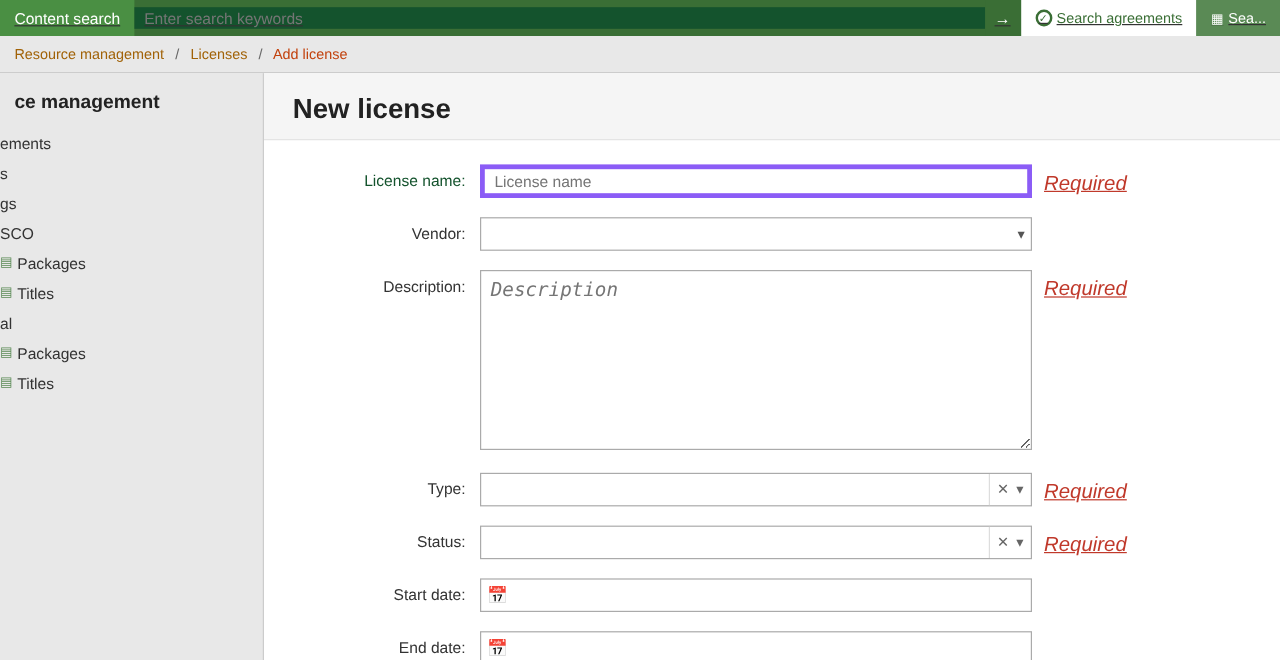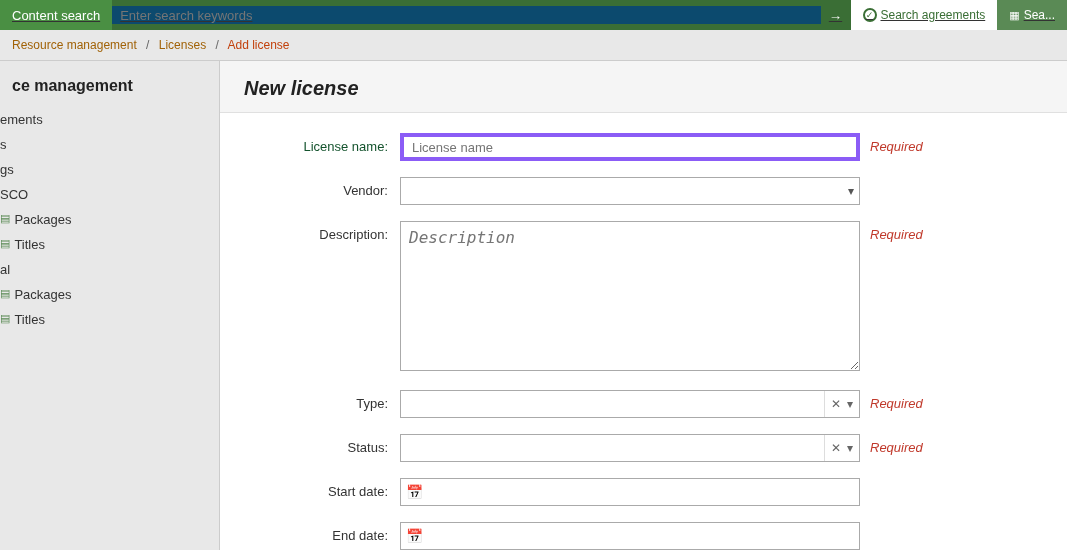--- a/index.html
+++ b/index.html
@@ -26,21 +26,21 @@
       border: none;
       padding: 0 12px;
       height: 30px;
       font-size: 13px;
       cursor: pointer;
       white-space: nowrap;
     }
     .search-input-area {
       flex: 1;
       height: 18px;
-      background: #0c4a6e;
+      background: #14532d;
       border: none;
       padding: 0 8px;
       font-size: 13px;
       color: #999;
     }
     .search-go-btn {
       background: #3a6e35;
       border: none;
       width: 30px;
       height: 30px;
@@ -136,27 +136,26 @@
       font-size: 11px;
     }
 
     
     .content {
       flex: 1;
       background: #f5f5f5;
       padding: 0;
     }
     .page-title {
-      font-size: 20px;
+      font-size: 23px;
       font-weight: bold;
       padding: 16px 24px 12px;
       color: #222;
       background: #f5f5f5;
       border-bottom: 1px solid #e0e0e0;
-      font-style: italic;
     }
 
     
     .form-container {
       padding: 20px 40px;
       background: white;
       margin: 0;
     }
     .form-row {
       display: flex;
@@ -175,24 +174,25 @@
     .form-label.required-label {
       color: #14532d;
       font-weight: normal;
     }
     .form-field {
       flex: 1;
       max-width: 460px;
     }
     .form-required {
       color: #c0392b;
-      font-size: 13px;
+      font-size: 17px;
       padding-left: 10px;
       padding-top: 6px;
       font-style: italic;
+      text-decoration: underline;
     }
     .text-input {
       width: 100%;
       height: 28px;
       border: 4px solid #8b5cf6;
       padding: 4px 8px;
       font-size: 13px;
       color: #999;
       background: white;
     }

